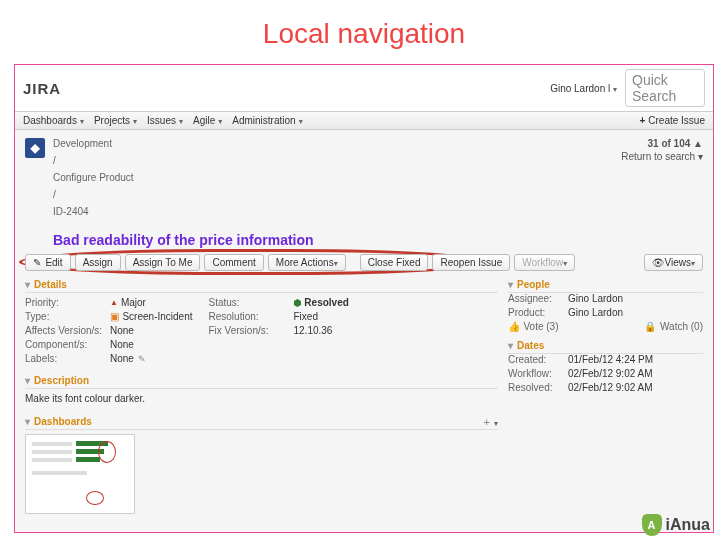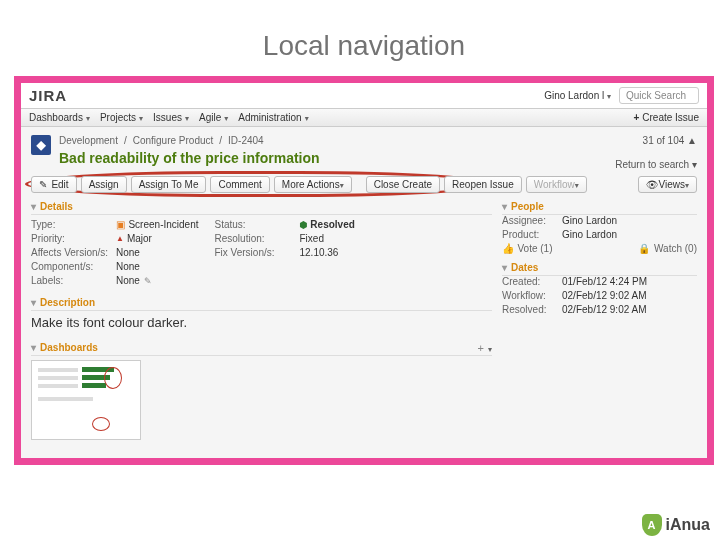--- a/index.html
+++ b/index.html
@@ -1,35 +1,35 @@
 <!DOCTYPE html>
 <html><head>
 <meta charset="utf-8">
 <style>
   * { box-sizing: border-box; margin: 0; padding: 0; }
   body { font-family: Arial, Helvetica, sans-serif; font-size: 11px; color: #333; background: #fff; width: 728px; height: 546px; position: relative; overflow: hidden; }
-  .slide-title { font-size: 28px; font-weight: normal; text-align: center; padding: 30px 0 14px; color: #737373; }
-  .app { margin: 0 14px; border: 7px solid #ec4899; background: #f5f5f5; }
+  .slide-title { font-size: 28px; font-weight: normal; text-align: center; padding: 18px 0 14px; color: #ef4444; }
+  .app { margin: 0 14px; border: 1px solid #ec4899; background: #f5f5f5; }
   .topbar { display: flex; align-items: center; padding: 4px 8px; background: #fff; }
   .logo { font-size: 15px; font-weight: bold; color: #444; letter-spacing: 1px; }
   .topbar-spacer { flex: 1; }
   .user { font-size: 10px; color: #333; margin-right: 8px; }
-  .quicksearch { font-size: 10px; color: #888; border: 1px solid #ccc; border-radius: 3px; padding: 2px 6px; width: 80px; }
+  .quicksearch { font-size: 14px; color: #888; border: 1px solid #ccc; border-radius: 3px; padding: 2px 6px; width: 80px; }
   .navbar { display: flex; align-items: flex-end; background: linear-gradient(#f9f9f9,#e9e9e9); border-top: 1px solid #ccc; border-bottom: 1px solid #ccc; padding: 3px 8px; font-size: 10px; color: #333; }
   .navbar .navitem { margin-right: 10px; display: inline-flex; align-items: center; cursor: pointer; }
   .navbar .navitem .caret { margin-left: 3px; }
   .navbar-spacer { flex: 1; }
   .create-issue { display: inline-flex; align-items: center; cursor: pointer; }
   .plus { font-weight: bold; margin-right: 3px; }
   .issue-header { display: flex; align-items: flex-start; padding: 8px 10px 4px; background: #f5f5f5; }
   .issue-icon { width: 20px; height: 20px; background: #2a4b8d; color: #fff; display: flex; align-items: center; justify-content: center; border-radius: 2px; margin-right: 8px; font-size: 12px; font-weight: bold; }
-  .breadcrumb { font-size: 10px; color: #666; margin-bottom: 4px; display:flex; gap:6px; }
-  .issue-title { font-size: 14px; color: #4d7c0f; font-weight: bold; }
+  .breadcrumb { font-size: 10px; color: #666; margin-bottom: 15px; display:flex; gap:6px;flex-direction:column; }
+  .issue-title { font-size: 14px; color: #6d28d9; font-weight: bold; }
   .header-right { margin-left: auto; text-align: right; font-size: 10px; color: #555; }
-  .header-right .idx { margin-bottom: 13px; }
+  .header-right .idx { margin-bottom: 2px; font-weight: bold; }
   .toolbar-wrap { position: relative; padding: 2px 10px 8px; }
   .toolbar { display: inline-flex; gap: 4px; position: relative; z-index: 2; }
   .tbtn { background: linear-gradient(#fff,#eee); border: 1px solid #bbb; border-radius: 3px; padding: 2px 7px; font-size: 10px; color: #333; display: inline-flex; align-items: center; cursor: pointer; }
   .tbtn.disabled { color: #aaa; }
   .tbtn .pencil { margin-right: 4px; }
   .toolbar-ellipse { position: absolute; border: 3px solid #c0392b; border-radius: 50%/60%; pointer-events: none; z-index: 1; left: 4px; top: -3px; width: 470px; height: 26px; }
   .views { position: absolute; right: 10px; top: 2px; }
   .content { display: flex; padding: 0 10px 10px; gap: 10px; background: #f5f5f5; }
   .col-main { flex: 1; }
   .col-side { width: 195px; }
@@ -40,21 +40,21 @@
   .kv { display: flex; margin-bottom: 3px; font-size: 10px; }
   .kv .k { color: #666; width: 85px; }
   .kv .v { color: #333; display: flex; align-items: center; }
   .badge-res { color: #2e7d32; font-weight: bold; display: inline-flex; align-items: center; }
   .badge-res::before { content: "⬢"; color: #2e7d32; margin-right: 3px; font-size: 9px; }
   .prio { display:inline-flex; align-items:center; }
   .prio::before { content:"▲"; color:#c0392b; margin-right:3px; font-size:8px; }
   .type-ico { display:inline-flex; align-items:center; }
   .type-ico::before { content:"▣"; color:#e67e22; margin-right:3px; }
   .pencil-small { color:#888; margin-left:4px; font-size:9px; }
-  .desc { font-size: 13px; padding: 4px 0; }
+  .desc { font-size: 10px; padding: 4px 0; }
   .attachments { padding-top: 4px; position:relative; }
   .attach-controls { position:absolute; right:0; top:-14px; color:#888; font-size:11px; display:flex; gap:4px; }
   .thumb { width: 110px; height: 80px; background: #fff; border: 1px solid #ccc; padding: 6px; font-size: 7px; color: #888; position: relative; }
   .thumb .row { display:flex; align-items:center; margin-bottom:3px; }
   .thumb .lbl { width: 40px; height: 4px; background: #ddd; margin-right: 4px; }
   .thumb .bar { height: 5px; background: #2e7d32; }
   .thumb .circ { position:absolute; border:1px solid #c0392b; border-radius:50%; }
   .sidekv .k { width: 60px; }
   .vote-watch { display:flex; justify-content:space-between; font-size:10px; color:#666; margin-top:2px; }
   .vote-watch span { display:inline-flex; align-items:center; gap:3px; cursor:pointer; }
@@ -130,21 +130,21 @@
           <span>Edit</span>
         </span>
       <span class="tbtn">Assign</span>
       <span class="tbtn">Assign To Me</span>
       <span class="tbtn">Comment</span>
       <span class="tbtn">
           <span>More Actions</span> 
           <span class="caret"></span>
         </span>
       <span style="width:6px"></span>
-      <span class="tbtn">Close Create</span>
+      <span class="tbtn">Close Fixed</span>
       <span class="tbtn">Reopen Issue</span>
       <span class="tbtn disabled">
           <span>Workflow</span> 
           <span class="caret"></span>
         </span>
     </div>
     <span class="tbtn views">
         <span>👁</span> 
         <span>Views</span> 
         <span class="caret"></span>
@@ -155,26 +155,26 @@
     <div class="col-main">
 
       <div class="section">
         <div class="section-head">
             <span class="tri">▾</span>
             <span>Details</span>
           </div>
         <div class="details-grid">
           <div>
             <div class="kv">
+                <span class="k">Priority:</span>
+                <span class="v prio">Major</span>
+              </div>
+            <div class="kv">
                 <span class="k">Type:</span>
                 <span class="v type-ico">Screen-Incident</span>
-              </div>
-            <div class="kv">
-                <span class="k">Priority:</span>
-                <span class="v prio">Major</span>
               </div>
             <div class="kv">
                 <span class="k">Affects Version/s:</span>
                 <span class="v">None</span>
               </div>
             <div class="kv">
                 <span class="k">Component/s:</span>
                 <span class="v">None</span>
               </div>
             <div class="kv">
@@ -255,21 +255,21 @@
             <span class="k">Assignee:</span>
             <span class="v">Gino Lardon</span>
           </div>
         <div class="kv sidekv">
             <span class="k">Product:</span>
             <span class="v">Gino Lardon</span>
           </div>
         <div class="vote-watch">
           <span>
               <span>👍</span>
-              <span>Vote (1)</span>
+              <span>Vote (3)</span>
             </span>
           <span>
               <span>🔒</span>
               <span>Watch (0)</span>
             </span>
         </div>
       </div>
 
       <div class="section">
         <div class="section-head">

